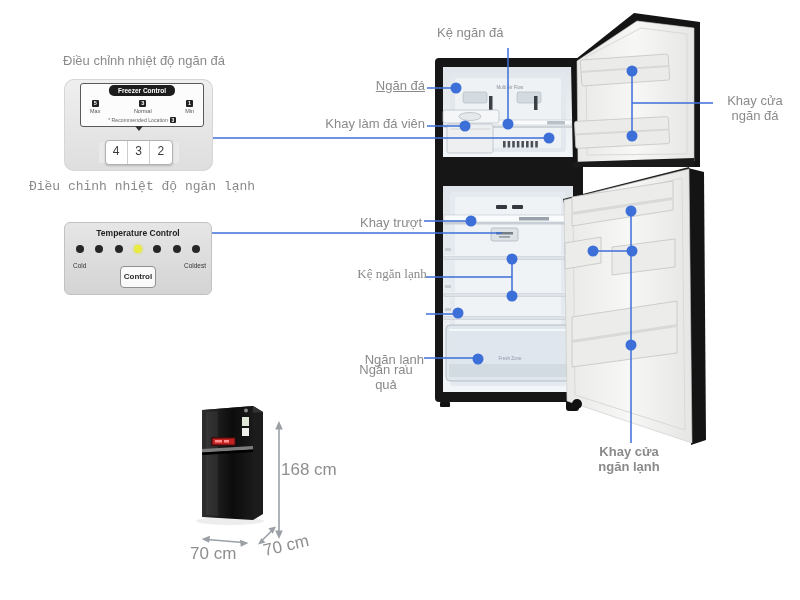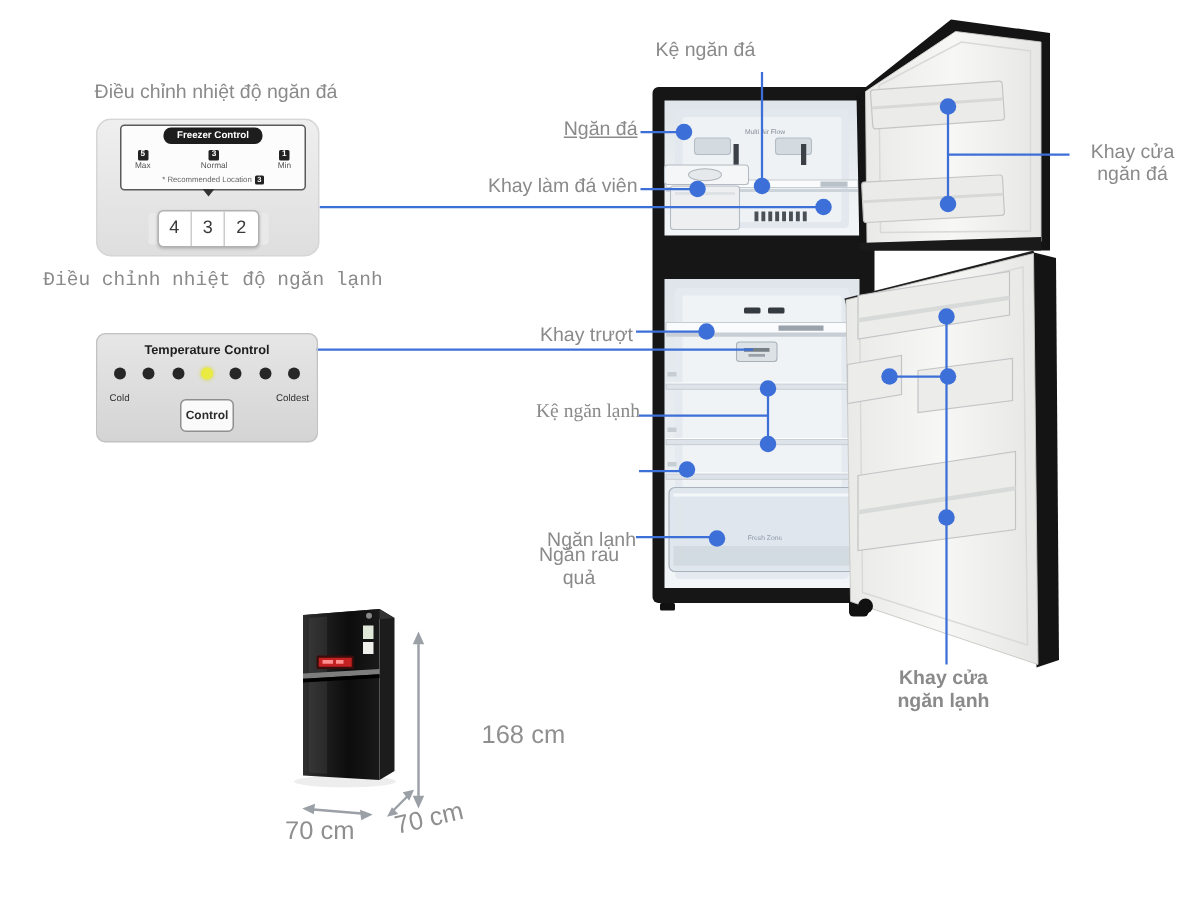--- a/index.html
+++ b/index.html
@@ -257,21 +257,21 @@
 <div class="lbl" style="left:437px;top:26px;white-space:nowrap;">Kệ ngăn đá</div>
 <div class="lbl r" style="left:330px;top:79px;width:95px;text-decoration:underline;">Ngăn đá</div>
 <div class="lbl r" style="left:276px;top:117px;width:149px;">Khay làm đá viên</div>
 <div class="lbl c" style="left:711px;top:94px;width:88px;">Khay cửa ngăn đá</div>
 <div class="lbl r" style="left:328px;top:216px;width:94px;">Khay trượt</div>
 <div class="lbl c" style="left:353px;top:267px;width:78px;font-family:Liberation Serif, serif;">Kệ ngăn lạnh</div>
 <div class="lbl r" style="left:338px;top:305px;width:86px;margin-top:48px;">Ngăn lạnh</div>
 <div class="lbl c" style="left:347px;top:347px;width:78px;margin-top:16px;">Ngăn rau quả</div>
 <div class="lbl c" style="left:583px;top:445px;width:92px;font-weight:bold;">Khay cửa ngăn lạnh</div>
 
-<div class="dim" style="left:281px;top:480px;margin-left:40px;">168 cm</div>
+<div class="dim" style="left:281px;top:460px;">168 cm</div>
 <div class="dim" style="left:190px;top:544px;">70 cm</div>
 <div class="dim" style="left:263px;top:536px;transform:rotate(-13deg);">70 cm</div>
 
 <div class="fz-panel">
   <div class="fz-card">
     <div class="fz-title">Freezer Control</div>
     <div class="fz-markers">
       <div class="fz-marker">
         <span class="fz-num">5</span>
         <span class="fz-lab">Max</span>

